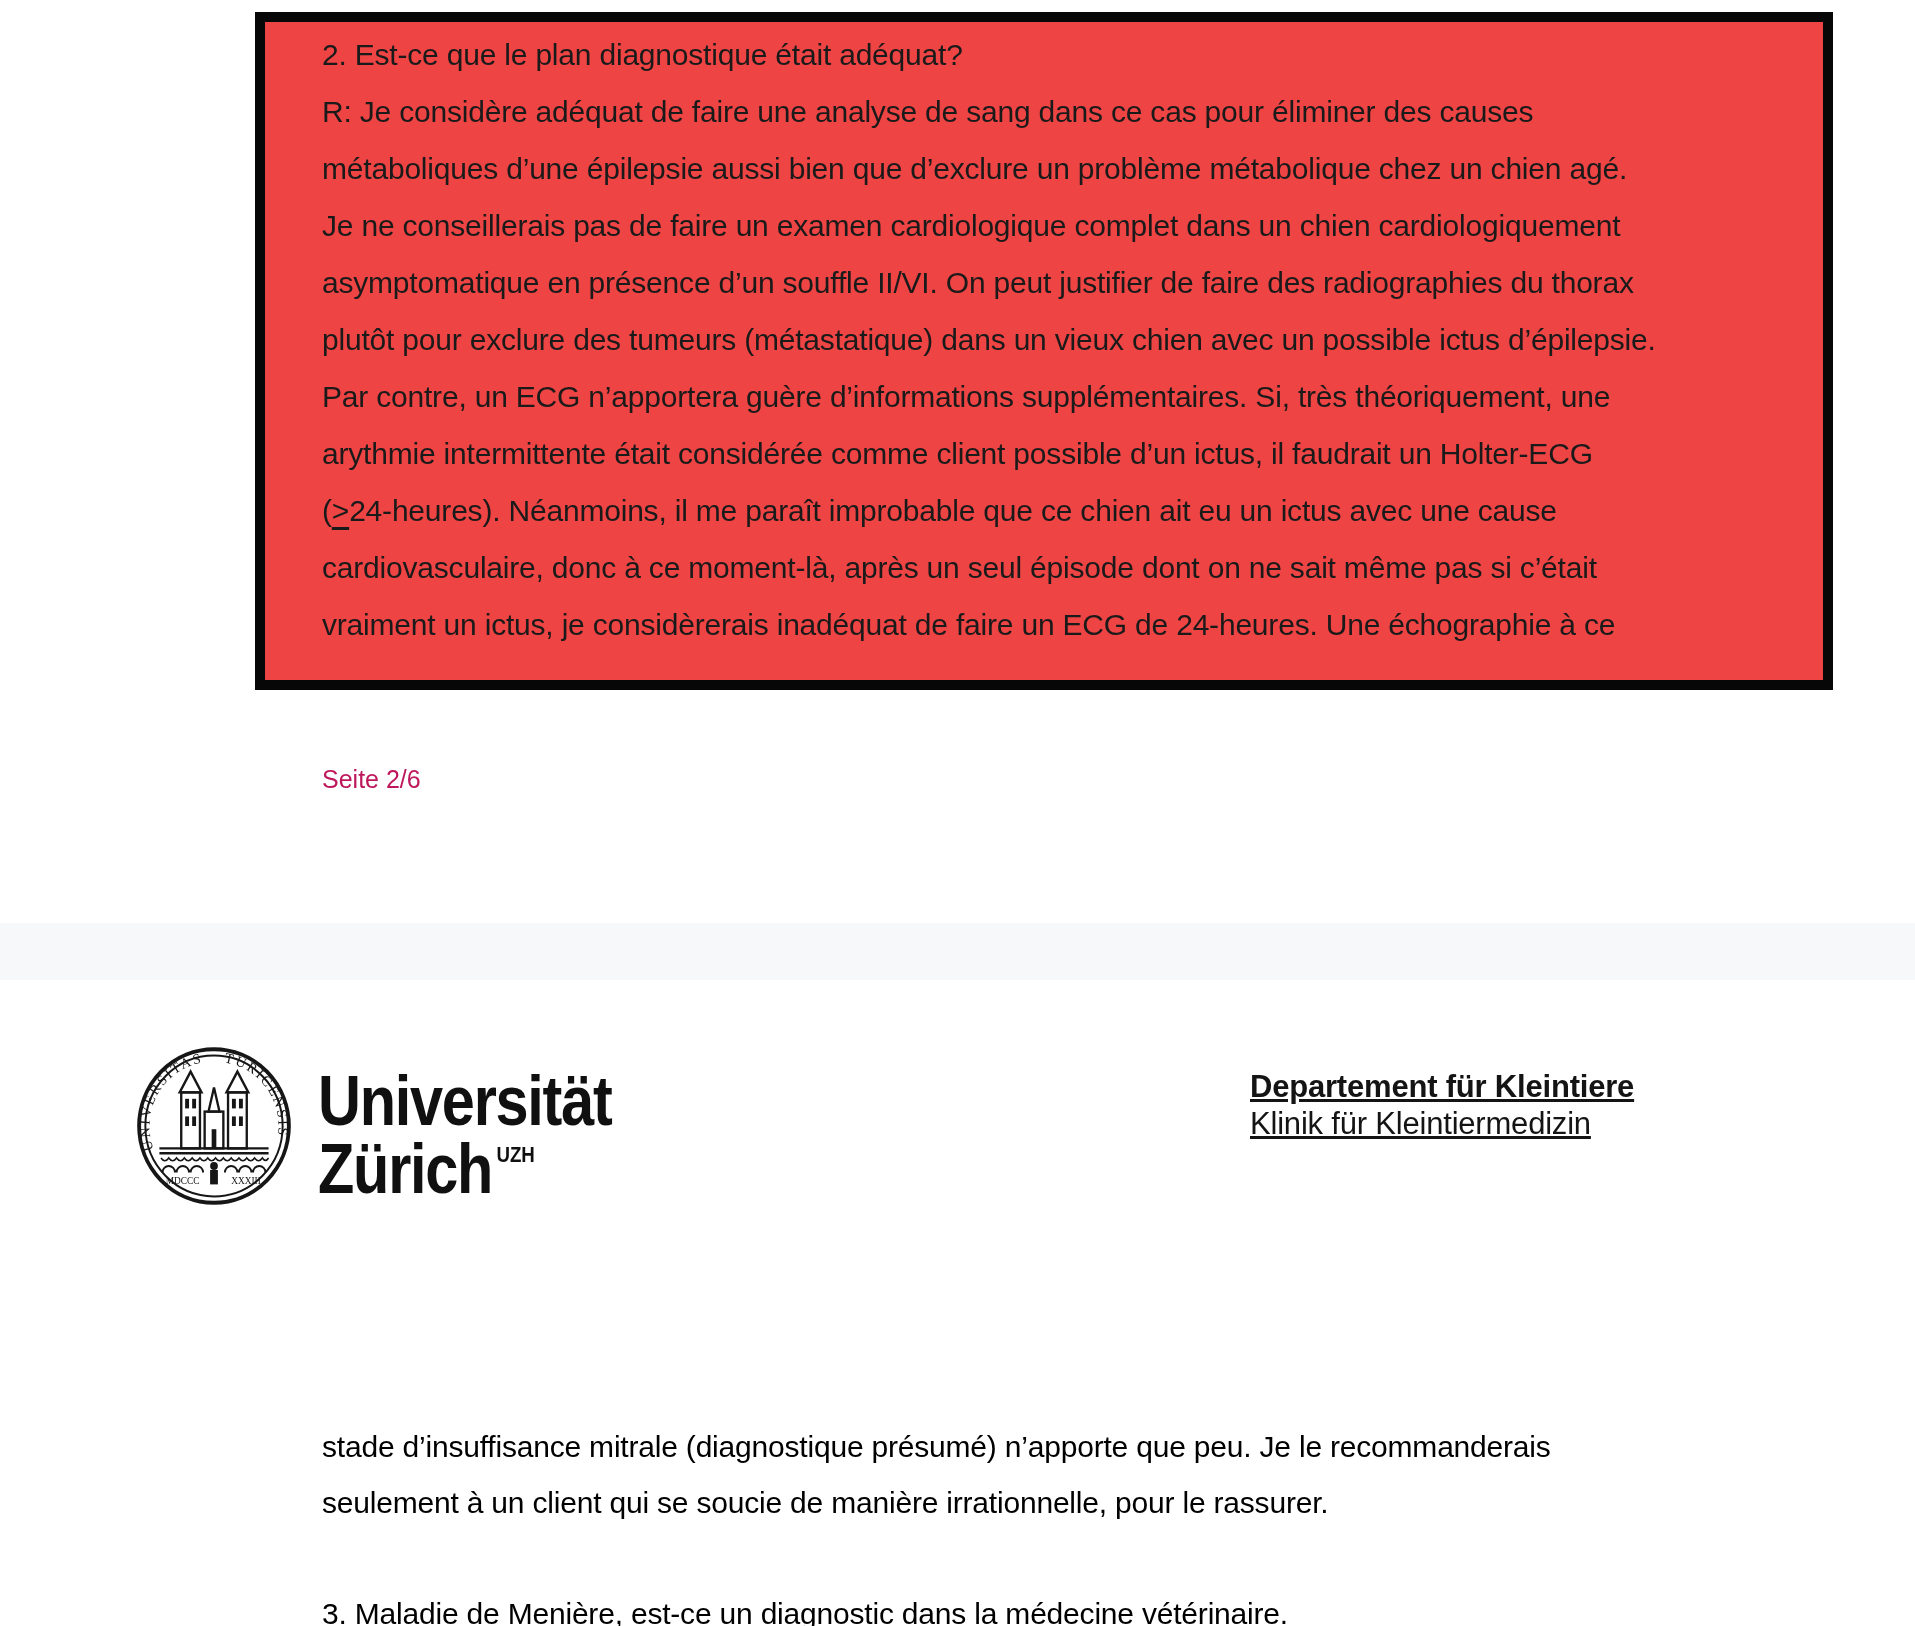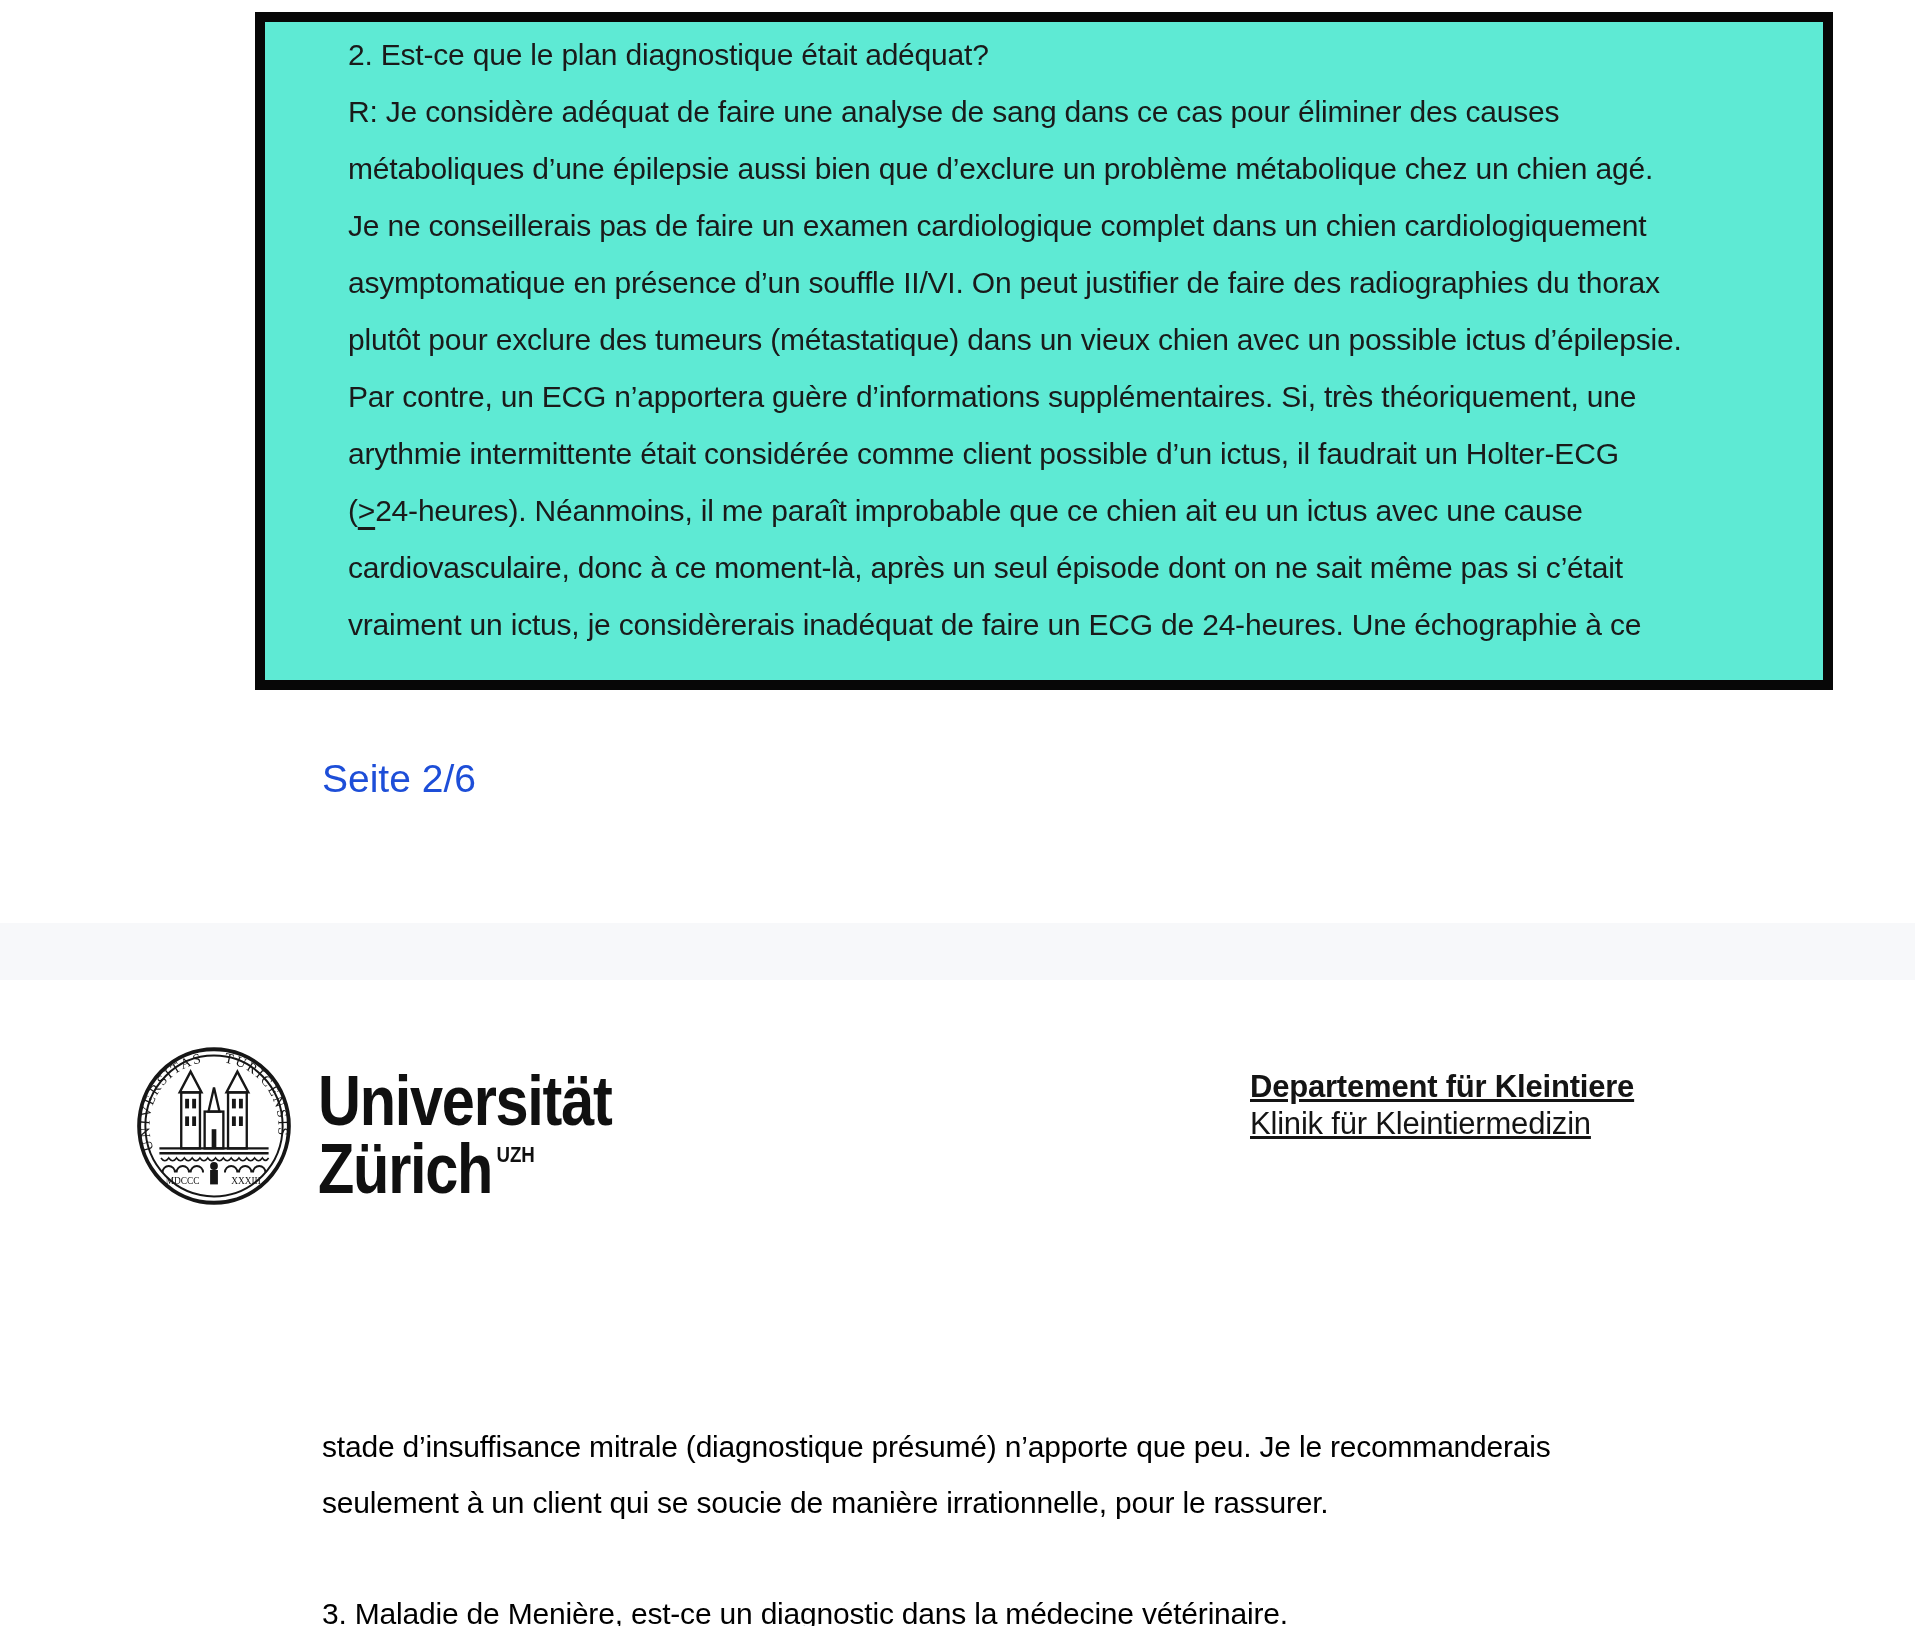--- a/index.html
+++ b/index.html
@@ -13,44 +13,44 @@
     color:#1a1a1a;
   }
 
   
   .qbox{
     position:absolute;
     left:255px; top:12px;
     width:1578px; height:678px;
     box-sizing:border-box;
     border:10px solid #070707;
-    background:#5eead4;
-    padding:4px 0 0 83px;
+    background:#ef4444;
+    padding:4px 0 0 57px;
   }
   .qline{
     height:57px;
     line-height:57px;
     font-size:30px;
     letter-spacing:-0.2px;
     white-space:nowrap;
     color:#1a1a1a;
   }
   .geq{
     text-decoration:underline;
     text-decoration-thickness:3px;
     text-underline-offset:6px;
   }
 
   
   .page-label{
     position:absolute;
     left:322px; top:762px;
-    font-size:39px;
+    font-size:25px;
     line-height:34px;
-    color:#1d4ed8;
+    color:#be185d;
   }
 
   
   .band{
     position:absolute;
     left:0; top:923px;
     width:1915px; height:57px;
     background:#f7f8fa;
   }
 

